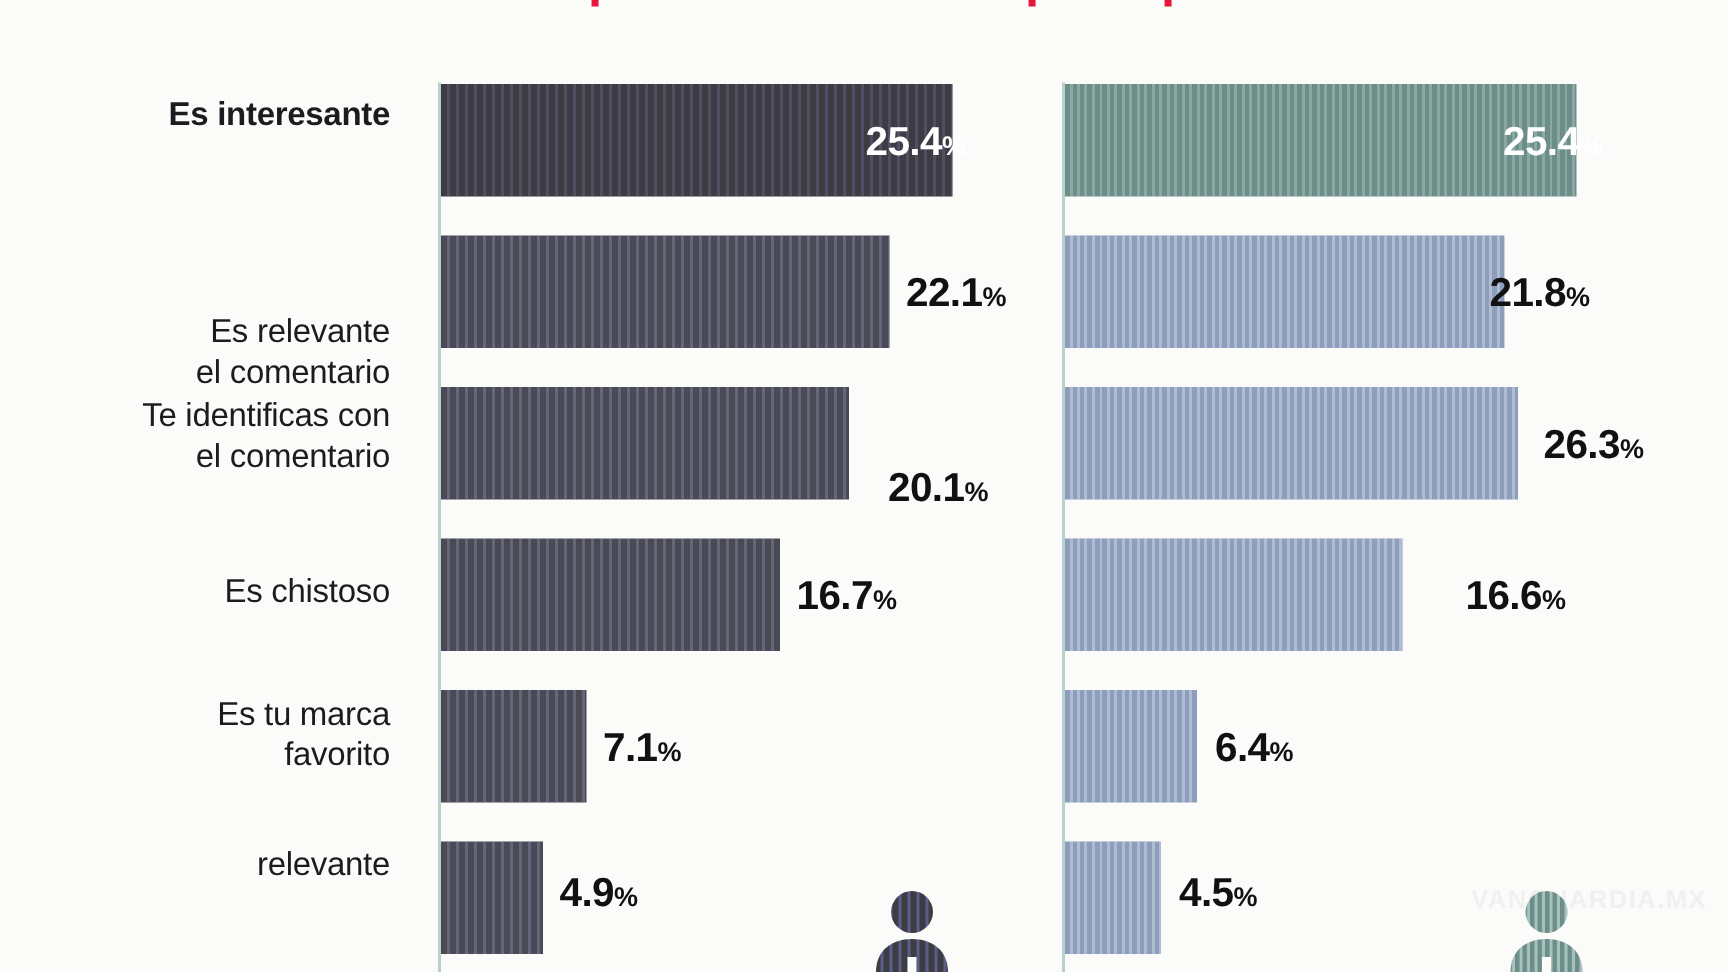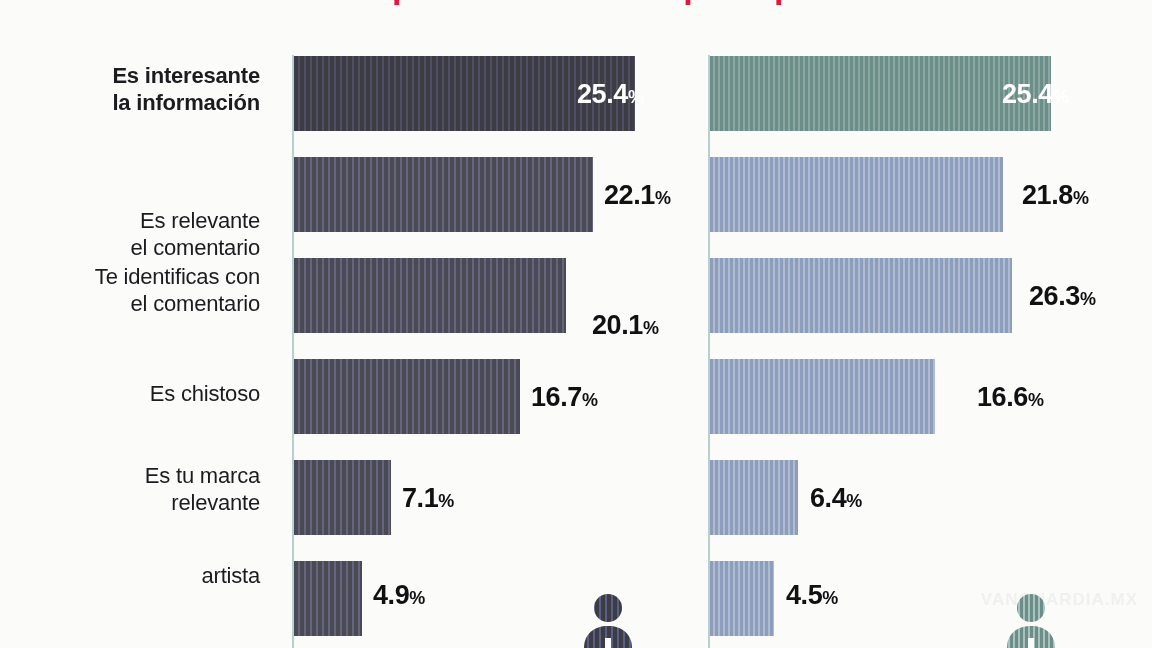--- a/index.html
+++ b/index.html
@@ -145,39 +145,38 @@
 <body>
 
 <div id="chart-title">Identificación con lo publicado son las principales motivaciones.</div>
 
 <div id="watermark">VANGUARDIA.MX</div>
 
 <div id="plot">
 
   <div class="cat-label bold" style="left:20px; top:62px;">
     <div>Es interesante</div>
-    <div>la información</div>
   </div>
   <div class="cat-label" style="left:20px; top:163px;margin-top:44px;">
     <div>Es relevante</div>
     <div>el comentario</div>
   </div>
   <div class="cat-label" style="left:20px; top:263px;">
     <div>Te identificas con</div>
     <div>el comentario</div>
   </div>
   <div class="cat-label" style="left:20px; top:380px;">
     <div>Es chistoso</div>
   </div>
   <div class="cat-label" style="left:20px; top:462px;">
     <div>Es tu marca</div>
+    <div>favorito</div>
+  </div>
+  <div class="cat-label" style="left:20px; top:562px;">
     <div>relevante</div>
-  </div>
-  <div class="cat-label" style="left:20px; top:562px;">
-    <div>artista</div>
   </div>
 
   <div class="axis-line" style="left:292px; top:55px; height:593px;"></div>
   <div class="axis-line" style="left:708px; top:55px; height:593px;"></div>
 
   <div class="bar bar-dark" style="left:294px; top:56px; width:341px;">
     <div class="stripes"></div>
   </div>
   <div class="val-label val-inside" style="left:538px; top:79px;">
     <span>25.4</span><span class="pct">%</span>
@@ -221,21 +220,21 @@
   <div class="bar bar-teal" style="left:710px; top:56px; width:341px;">
     <div class="stripes"></div>
   </div>
   <div class="val-label val-inside" style="left:963px; top:79px;">
     <span>25.4</span><span class="pct">%</span>
   </div>
 
   <div class="bar bar-blue" style="left:710px; top:157px; width:293px;">
     <div class="stripes"></div>
   </div>
-  <div class="val-label val-outside" style="left:1022px; top:180px;">
+  <div class="val-label val-outside" style="left:993px; top:180px;">
     <span>21.8</span><span class="pct">%</span>
   </div>
 
   <div class="bar bar-blue" style="left:710px; top:258px; width:302px;">
     <div class="stripes"></div>
   </div>
   <div class="val-label val-outside" style="left:1029px; top:281px;">
     <span>26.3</span><span class="pct">%</span>
   </div>
 

